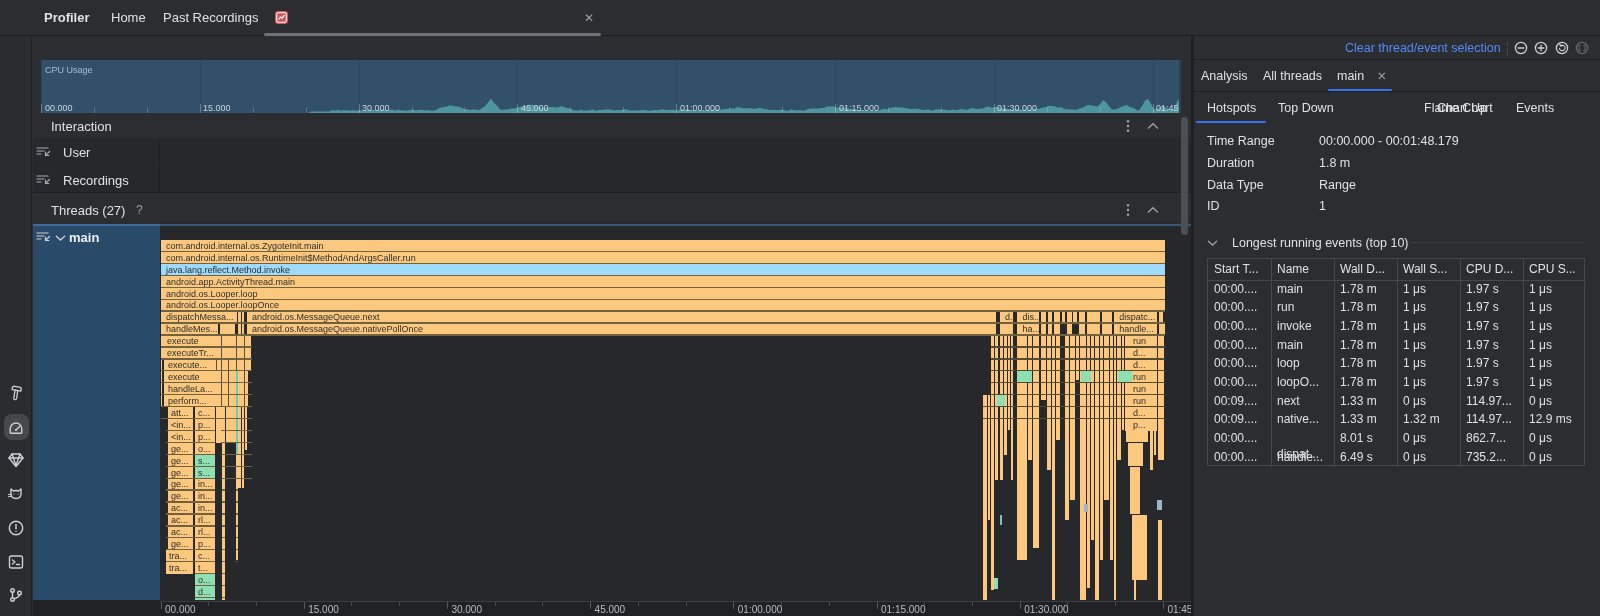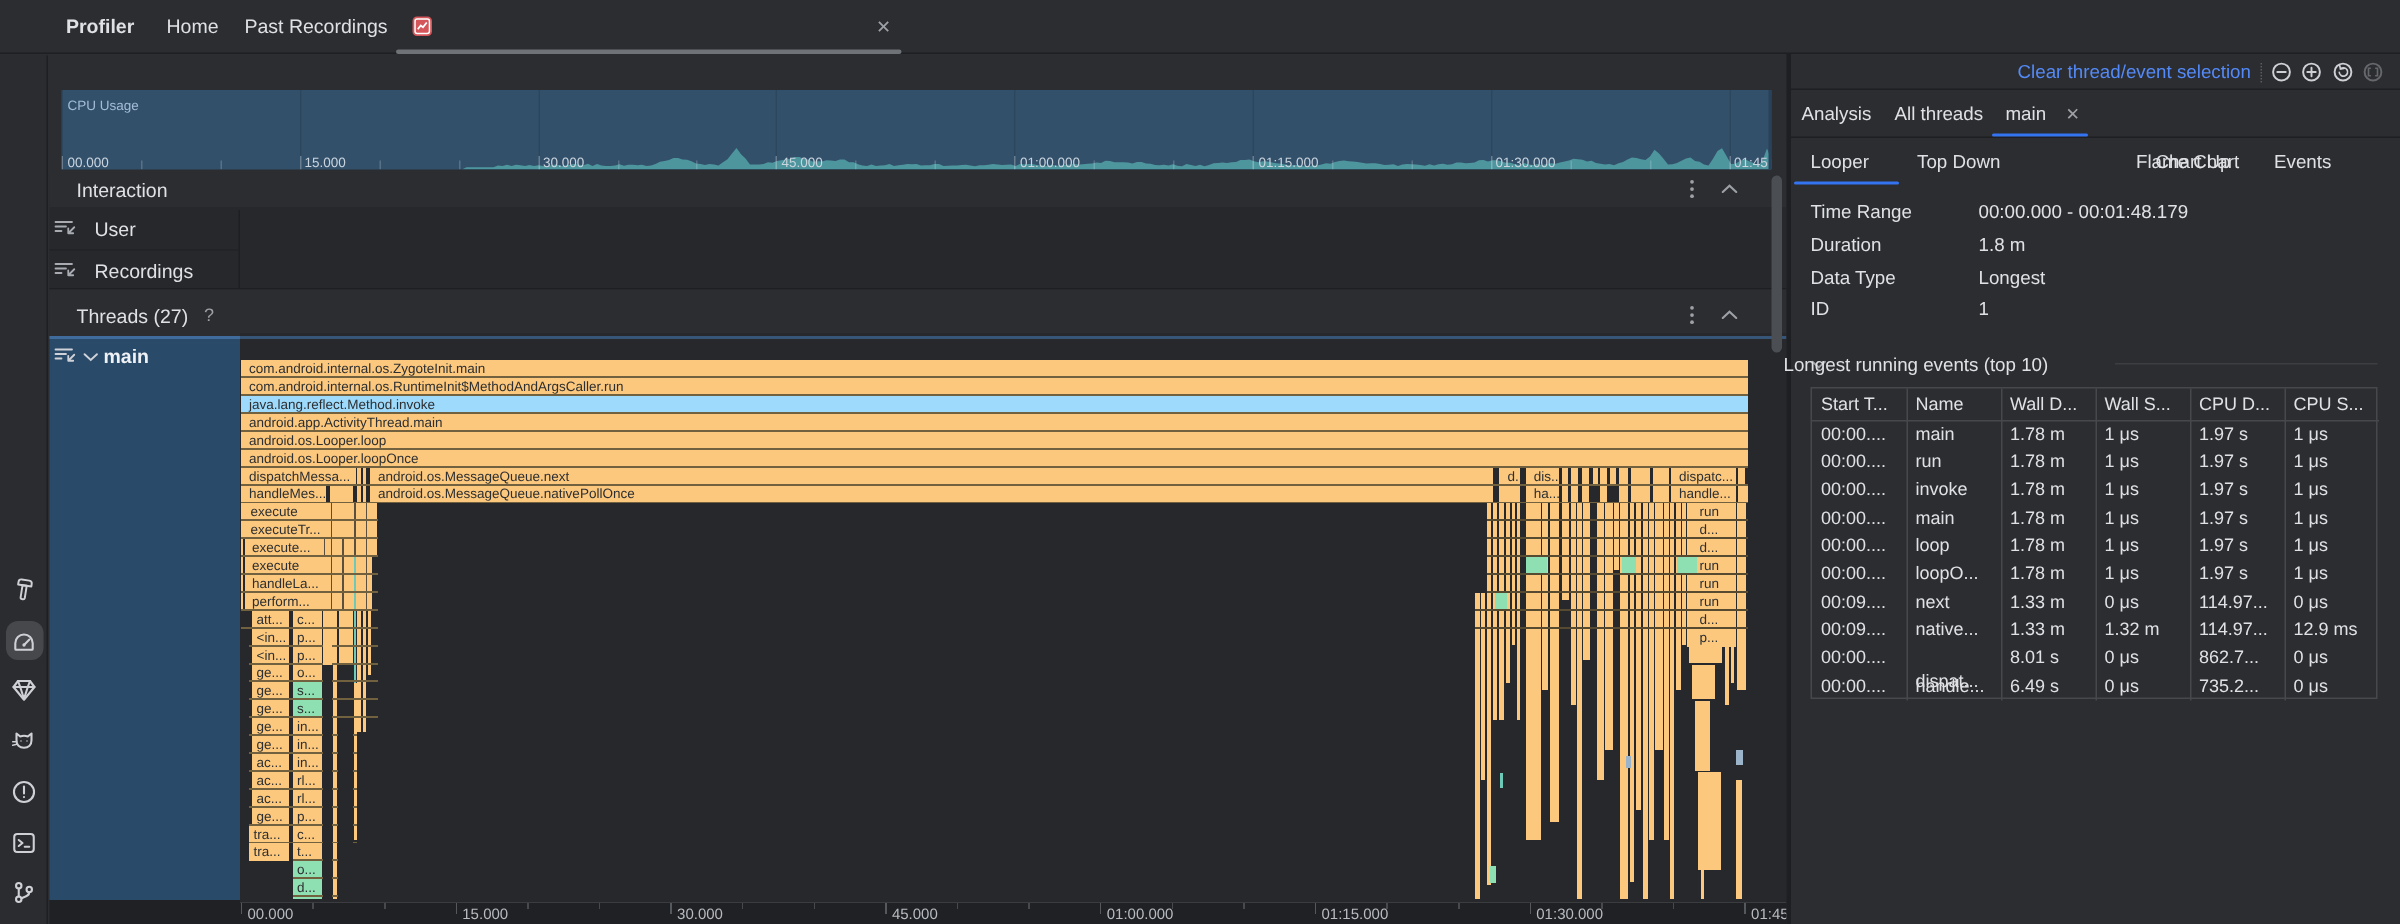--- a/index.html
+++ b/index.html
@@ -493,40 +493,40 @@
       <path d="M6.2 5.5 L5 5.5 L5 10.5 L6.2 10.5 M9.8 5.5 L11 5.5 L11 10.5 L9.8 10.5" stroke-width="1.1"></path>
     </svg>
 
 <div class="abs" style="left:1194px;top:91px;width:406px;height:1px;background:#1e1f22"></div>
 <div class="abs" style="left:1201px;top:69px;font-size:12.5px">Analysis</div>
 <div class="abs" style="left:1263px;top:69px;font-size:12.5px">All threads</div>
 <div class="abs" style="left:1337px;top:69px;font-size:12.5px">main</div>
 <div class="abs" style="left:1377px;top:69px;font-size:11.5px;color:#9da0a6">✕</div>
 <div class="abs" style="left:1328px;top:88.5px;width:64px;height:2.5px;background:#3574f0;border-radius:2px"></div>
 
-<div class="abs" style="left:1207px;top:101px;font-size:12.5px">Looper</div>
+<div class="abs" style="left:1207px;top:101px;font-size:12.5px">Hotspots</div>
 <div class="abs" style="left:1278px;top:101px;font-size:12.5px">Top Down</div>
 <div class="abs" style="left:1424px;top:101px;font-size:12.5px">Flame Chart</div>
 <div class="abs" style="left:1437px;top:101px;font-size:12.5px">Chart Up</div>
 <div class="abs" style="left:1516px;top:101px;font-size:12.5px">Events</div>
 <div class="abs" style="left:1196px;top:120.5px;width:70px;height:2.5px;background:#3574f0;border-radius:2px"></div>
 
 <div class="abs" style="left:1207px;top:134px;font-size:12.5px">Time Range</div>
 <div class="abs" style="left:1319px;top:134px;font-size:12.5px">00:00.000 - 00:01:48.179</div>
 <div class="abs" style="left:1207px;top:156px;font-size:12.5px">Duration</div>
 <div class="abs" style="left:1319px;top:156px;font-size:12.5px">1.8 m</div>
 <div class="abs" style="left:1207px;top:178px;font-size:12.5px">Data Type</div>
-<div class="abs" style="left:1319px;top:178px;font-size:12.5px">Longest</div>
+<div class="abs" style="left:1319px;top:178px;font-size:12.5px">Range</div>
 <div class="abs" style="left:1207px;top:199px;font-size:12.5px">ID</div>
 <div class="abs" style="left:1319px;top:199px;font-size:12.5px">1</div>
 
 <svg style="position:absolute;left:1207px;top:239px" width="11" height="8" viewBox="0 0 12 8" fill="none" stroke="#9da0a6" stroke-width="1.4" stroke-linecap="round">
       <path d="M1.5 2 L6 6.2 L10.5 2"></path>
     </svg>
-<div class="abs" style="left:1189px;top:236px;font-size:12.5px">Longest running events (top 10)</div>
+<div class="abs" style="left:1232px;top:236px;font-size:12.5px">Longest running events (top 10)</div>
 <div class="abs" style="left:1410px;top:242px;width:175px;height:1px;background:#3c3e41"></div>
 <div style="position:absolute;left:1207px;top:258px;width:378px;height:207.5px;border:1px solid #46484c;font-size:12px;color:#dfe1e5">
       <div style="position:absolute;left:0;top:20.5px;width:378px;height:1px;background:#46484c"></div>
       <div style="position:absolute;left:63px;top:0;width:1px;height:207.5px;background:#46484c"></div>
       <div style="position:absolute;left:126px;top:0;width:1px;height:207.5px;background:#46484c"></div>
       <div style="position:absolute;left:189px;top:0;width:1px;height:207.5px;background:#46484c"></div>
       <div style="position:absolute;left:252px;top:0;width:1px;height:207.5px;background:#46484c"></div>
       <div style="position:absolute;left:315px;top:0;width:1px;height:207.5px;background:#46484c"></div>
       <div style="position:absolute;left:0;top:0px;width:378px;height:20.5px">
         <div style="position:absolute;left:6px;top:0;line-height:20.5px;white-space:nowrap">Start T...</div>

